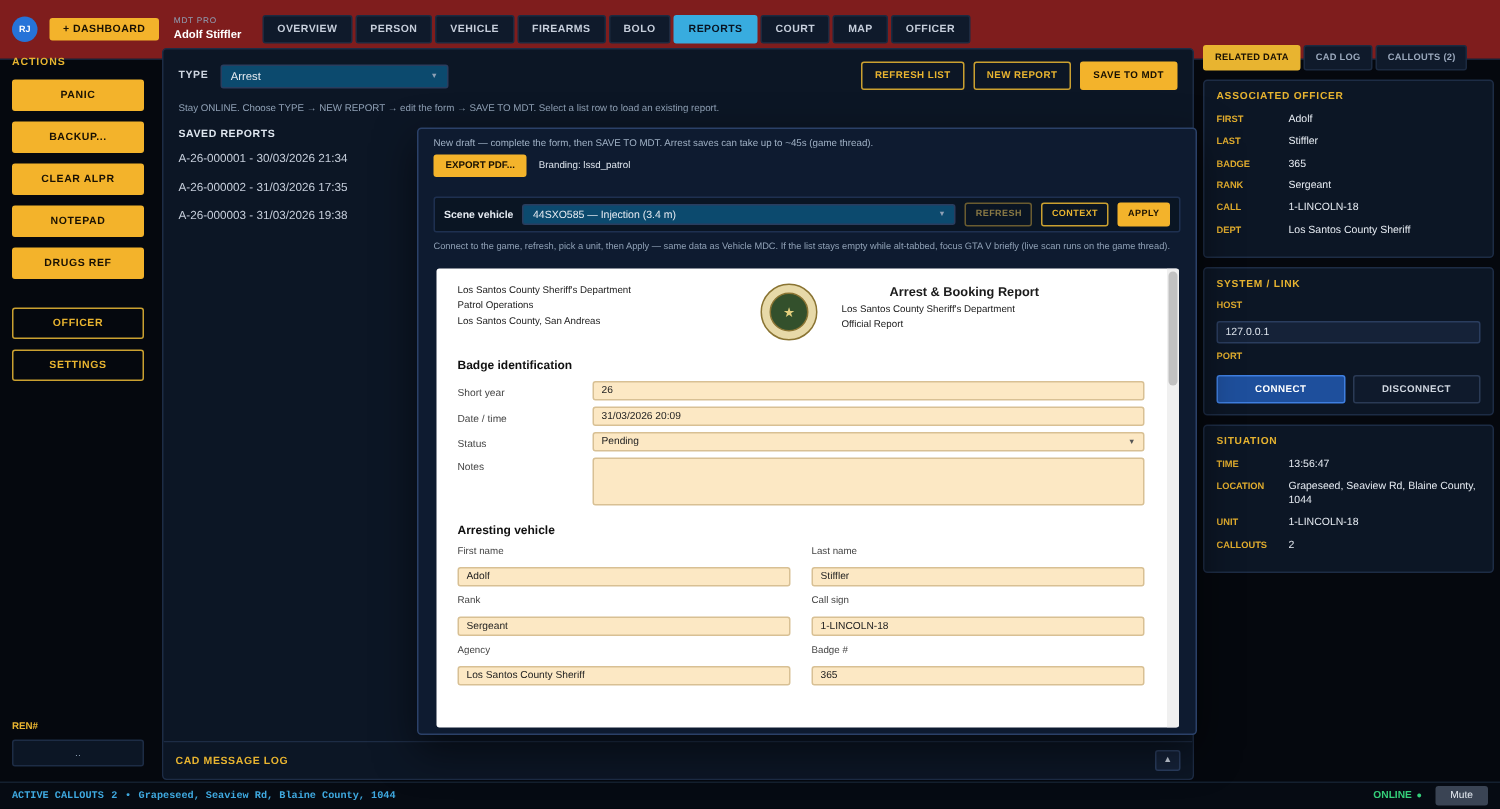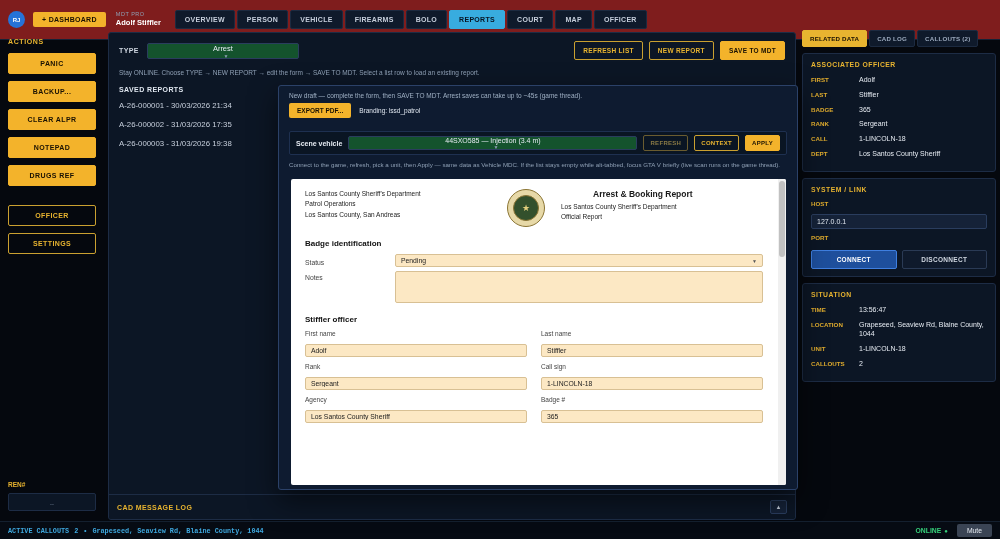--- a/index.html
+++ b/index.html
@@ -25,21 +25,21 @@
   .btn-yo { background:transparent; border:1px solid #caa030; color:#e8b430; }
   .side-gap { height:12px; }
   .ren-wrap { position:absolute; bottom:10px; left:8px; width:88px; }
   .ren-label { color:#e8b430; font-size:6.5px; font-weight:bold; margin-bottom:3px; }
   .ren-input { width:88px; height:18px; background:#0c1625; border:1px solid #1d2c45; color:#8fa0b5; font-size:7px; text-align:center; border-radius:2px; }
 
   
   .main-panel { position:absolute; left:108px; top:32px; width:688px; height:488px; background:#0c1625; border:1px solid #1d2c45; border-radius:3px; }
   .mp-toolbar { display:flex; align-items:center; padding:8px 10px 0; gap:8px; }
   .type-label { font-size:7px; font-weight:bold; color:#cfd6e0; letter-spacing:.4px; }
-  .select { background:#14532d; border:1px solid #2a3d5e; border-radius:2px; display:flex; align-items:center; justify-content:space-between; padding:0 6px; height:16px; font-size:7.5px; color:#e6ebf2; cursor:pointer;flex-direction:column; }
+  .select { background:#0c4a6e; border:1px solid #2a3d5e; border-radius:2px; display:flex; align-items:center; justify-content:space-between; padding:0 6px; height:16px; font-size:7.5px; color:#e6ebf2; cursor:pointer; }
   .chev { font-size:5px; color:#8fa0b5; margin-left:6px; }
   .type-select { width:152px; }
   .mp-buttons { margin-left:auto; display:flex; gap:6px; }
   .btn-sy { font-size:6.5px; font-weight:bold; padding:5px 8px; background:transparent; color:#e8b430; border:1px solid #caa030; border-radius:2px; cursor:pointer; letter-spacing:.3px; }
   .btn-sy.fill { background:#f3b32b; color:#191103; border-color:#f3b32b; }
   .mp-hint { font-size:6.5px; color:#8fa0b5; padding:9px 10px 0; }
   .saved-title { font-size:7px; font-weight:bold; color:#dfe6ef; padding:10px 10px 3px; letter-spacing:.4px; }
   .saved-list .item { font-size:7.8px; color:#c6cedb; padding:5px 10px; cursor:pointer; }
   .cad-bar { position:absolute; left:0; right:0; bottom:0; height:25px; border-top:1px solid #1d2c45; display:flex; align-items:center; padding:0 8px; background:#0c1625; border-radius:0 0 3px 3px; }
   .cad-title { color:#e8b430; font-size:7px; font-weight:bold; letter-spacing:.4px; }
@@ -215,32 +215,40 @@
             <div class="form-sub">
               <div>Los Santos County Sheriff's Department</div>
               <div>Official Report</div>
             </div>
           </div>
         </div>
 
         <div class="sec-title">Badge identification</div>
 
         <div class="f-row">
+          <span class="f-label">Short year</span>
+          <input class="f-input" value="26" style="">
+        </div>
+        <div class="f-row">
+          <span class="f-label">Date / time</span>
+          <input class="f-input" value="31/03/2026 20:09" style="">
+        </div>
+        <div class="f-row">
           <span class="f-label">Status</span>
           <div class="f-select">
             <span>Pending</span>
             <span class="chev">▼</span>
           </div>
         </div>
         <div class="f-row notes">
           <span class="f-label">Notes</span>
           <textarea class="f-textarea" style=""></textarea>
         </div>
 
-        <div class="sec-title">Stiffler officer</div>
+        <div class="sec-title">Arresting vehicle</div>
         <div class="grid2">
           <div class="g-cell">
             <div class="g-label">First name</div>
             <input value="Adolf" style="">
           </div>
           <div class="g-cell">
             <div class="g-label">Last name</div>
             <input value="Stiffler" style="">
           </div>
           <div class="g-cell">

